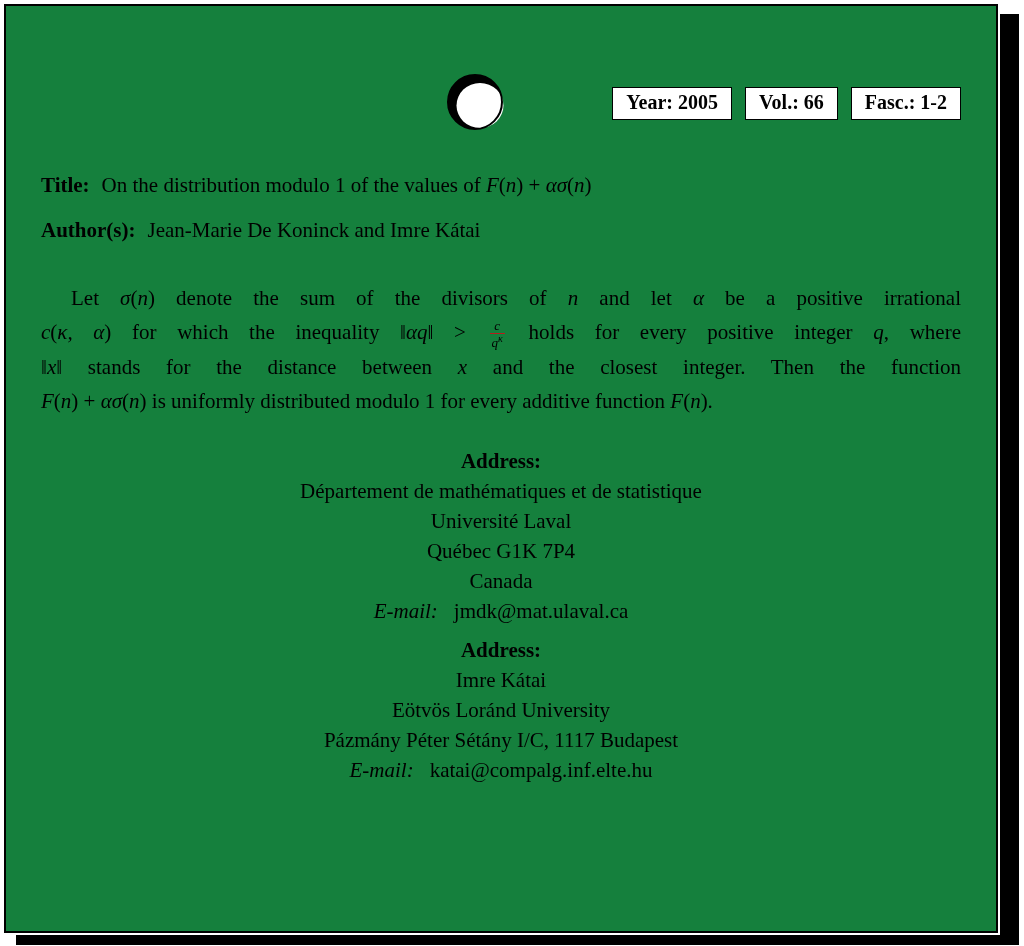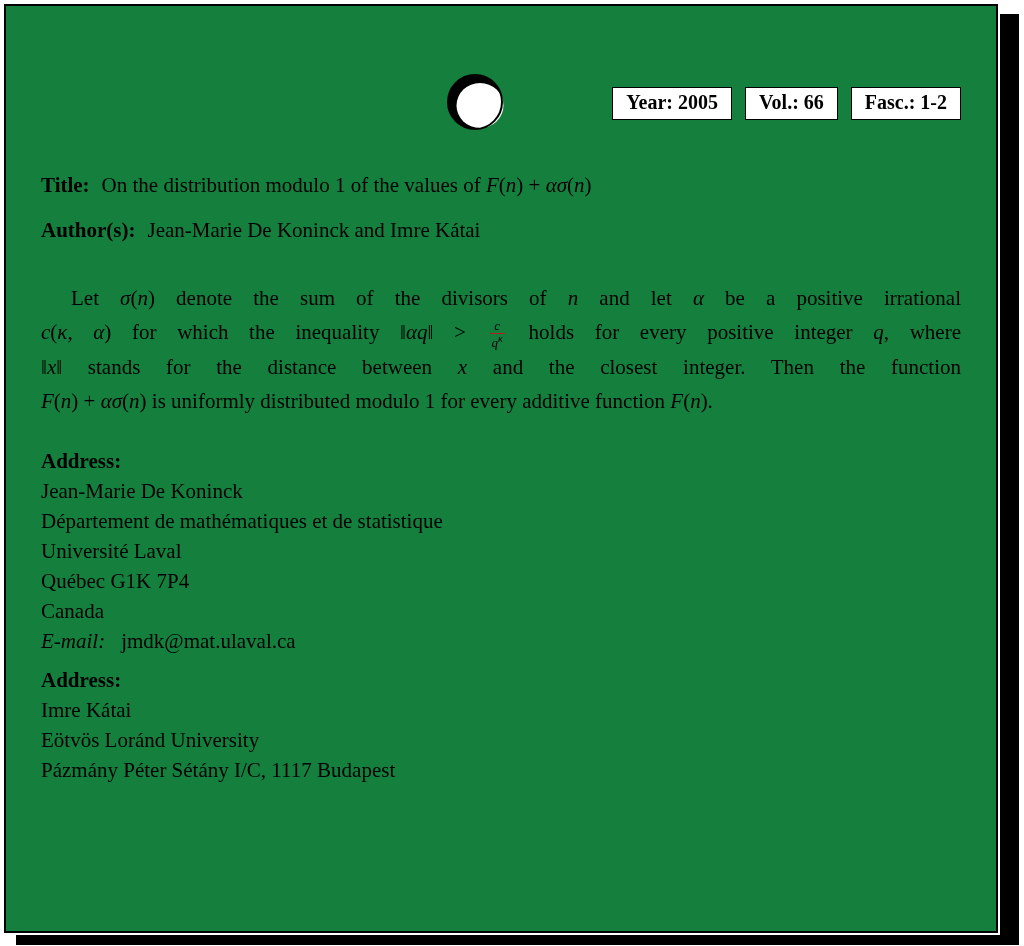--- a/index.html
+++ b/index.html
@@ -72,21 +72,21 @@
     flex-direction: column;
     align-items: center;
     vertical-align: middle;
     font-size: 13px;
     line-height: 1.05;
     margin: 0 3px;
   }
   .frac .num { padding: 0 2px; }
   .frac .den { border-top: 1px solid #b91c1c; padding: 0 2px; }
   .frac .den sup { font-size: 10px; line-height: 1; }
-  .address { font-size: 21px; line-height: 30px; }
+  .address { font-size: 21px; line-height: 30px; text-align: center; }
   .address.a1 { margin-top: 28px; }
   .address.a2 { margin-top: 9px; }
   .addr-heading { font-weight: bold; }
   .email-label { font-style: italic; }
   .email-value { margin-left: 16px; }
 </style>
 </head>
 <body>
 
 <div class="page">
@@ -119,33 +119,35 @@
     <div class="line"><span class="it">c</span><span class="rm">(</span><span class="it">κ, α</span><span class="rm">)</span><span class="rm"> for which the inequality </span><span class="rm">‖</span><span class="it">αq</span><span class="rm">‖ &gt; </span><span class="frac">
           <span class="num it">c</span>
           <span class="den"><span class="it">q</span><sup class="it">κ</sup></span>
         </span><span class="rm"> holds for every positive integer </span><span class="it">q</span><span class="rm">, where</span></div>
     <div class="line"><span class="rm">‖</span><span class="it">x</span><span class="rm">‖ stands for the distance between </span><span class="it">x</span><span class="rm"> and the closest integer. Then the function</span></div>
     <div class="line last"><span class="it">F</span><span class="rm">(</span><span class="it">n</span><span class="rm">) + </span><span class="it">ασ</span><span class="rm">(</span><span class="it">n</span><span class="rm">) is uniformly distributed modulo 1 for every additive function </span><span class="it">F</span><span class="rm">(</span><span class="it">n</span><span class="rm">).</span></div>
   </div>
 
   <div class="address a1">
     <div class="addr-heading">Address:</div>
-    <div>Jean-Marie De Koninck</div>
     <div>Département de mathématiques et de statistique</div>
     <div>Université Laval</div>
     <div>Québec G1K 7P4</div>
     <div>Canada</div>
     <div>
       <span class="email-label">E-mail:</span><span class="email-value">jmdk@mat.ulaval.ca</span>
     </div>
   </div>
 
   <div class="address a2">
     <div class="addr-heading">Address:</div>
     <div>Imre Kátai</div>
     <div>Eötvös Loránd University</div>
     <div>Pázmány Péter Sétány I/C, 1117 Budapest</div>
+    <div>
+      <span class="email-label">E-mail:</span><span class="email-value">katai@compalg.inf.elte.hu</span>
+    </div>
   </div>
 
 </div>
 
 <div class="shadow-right"></div>
 <div class="shadow-bottom"></div>
 
 </body></html>

